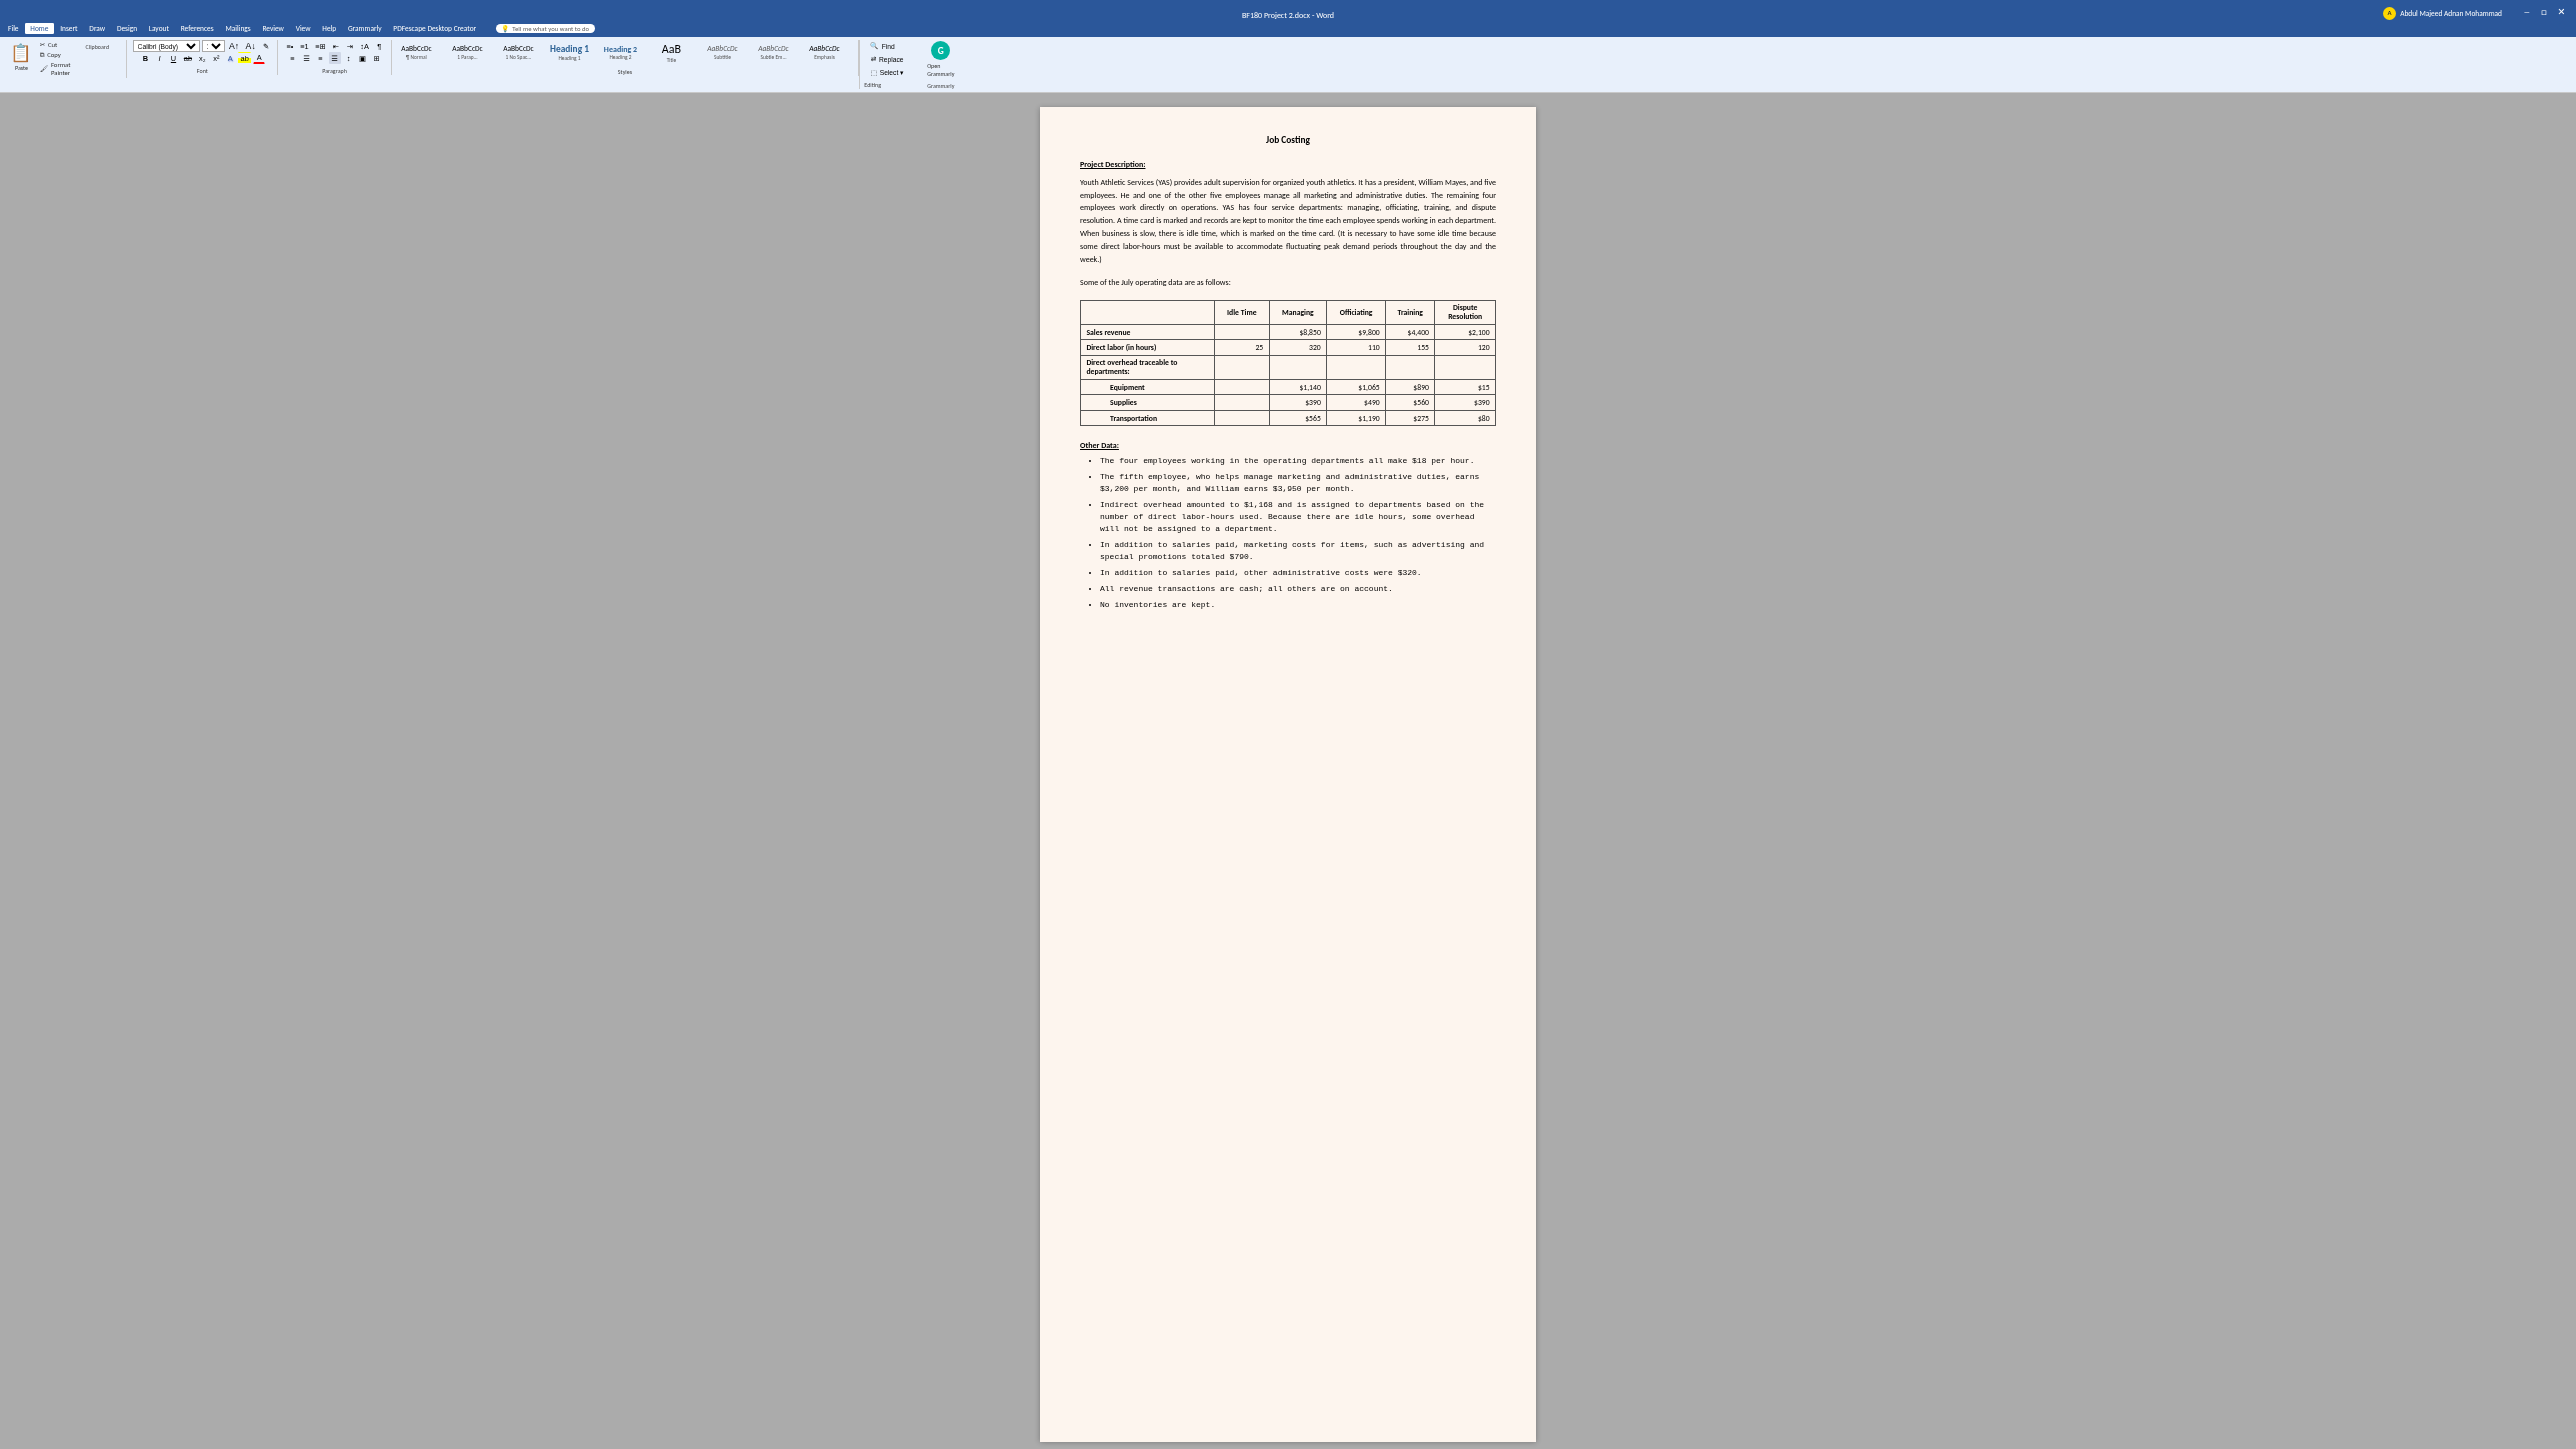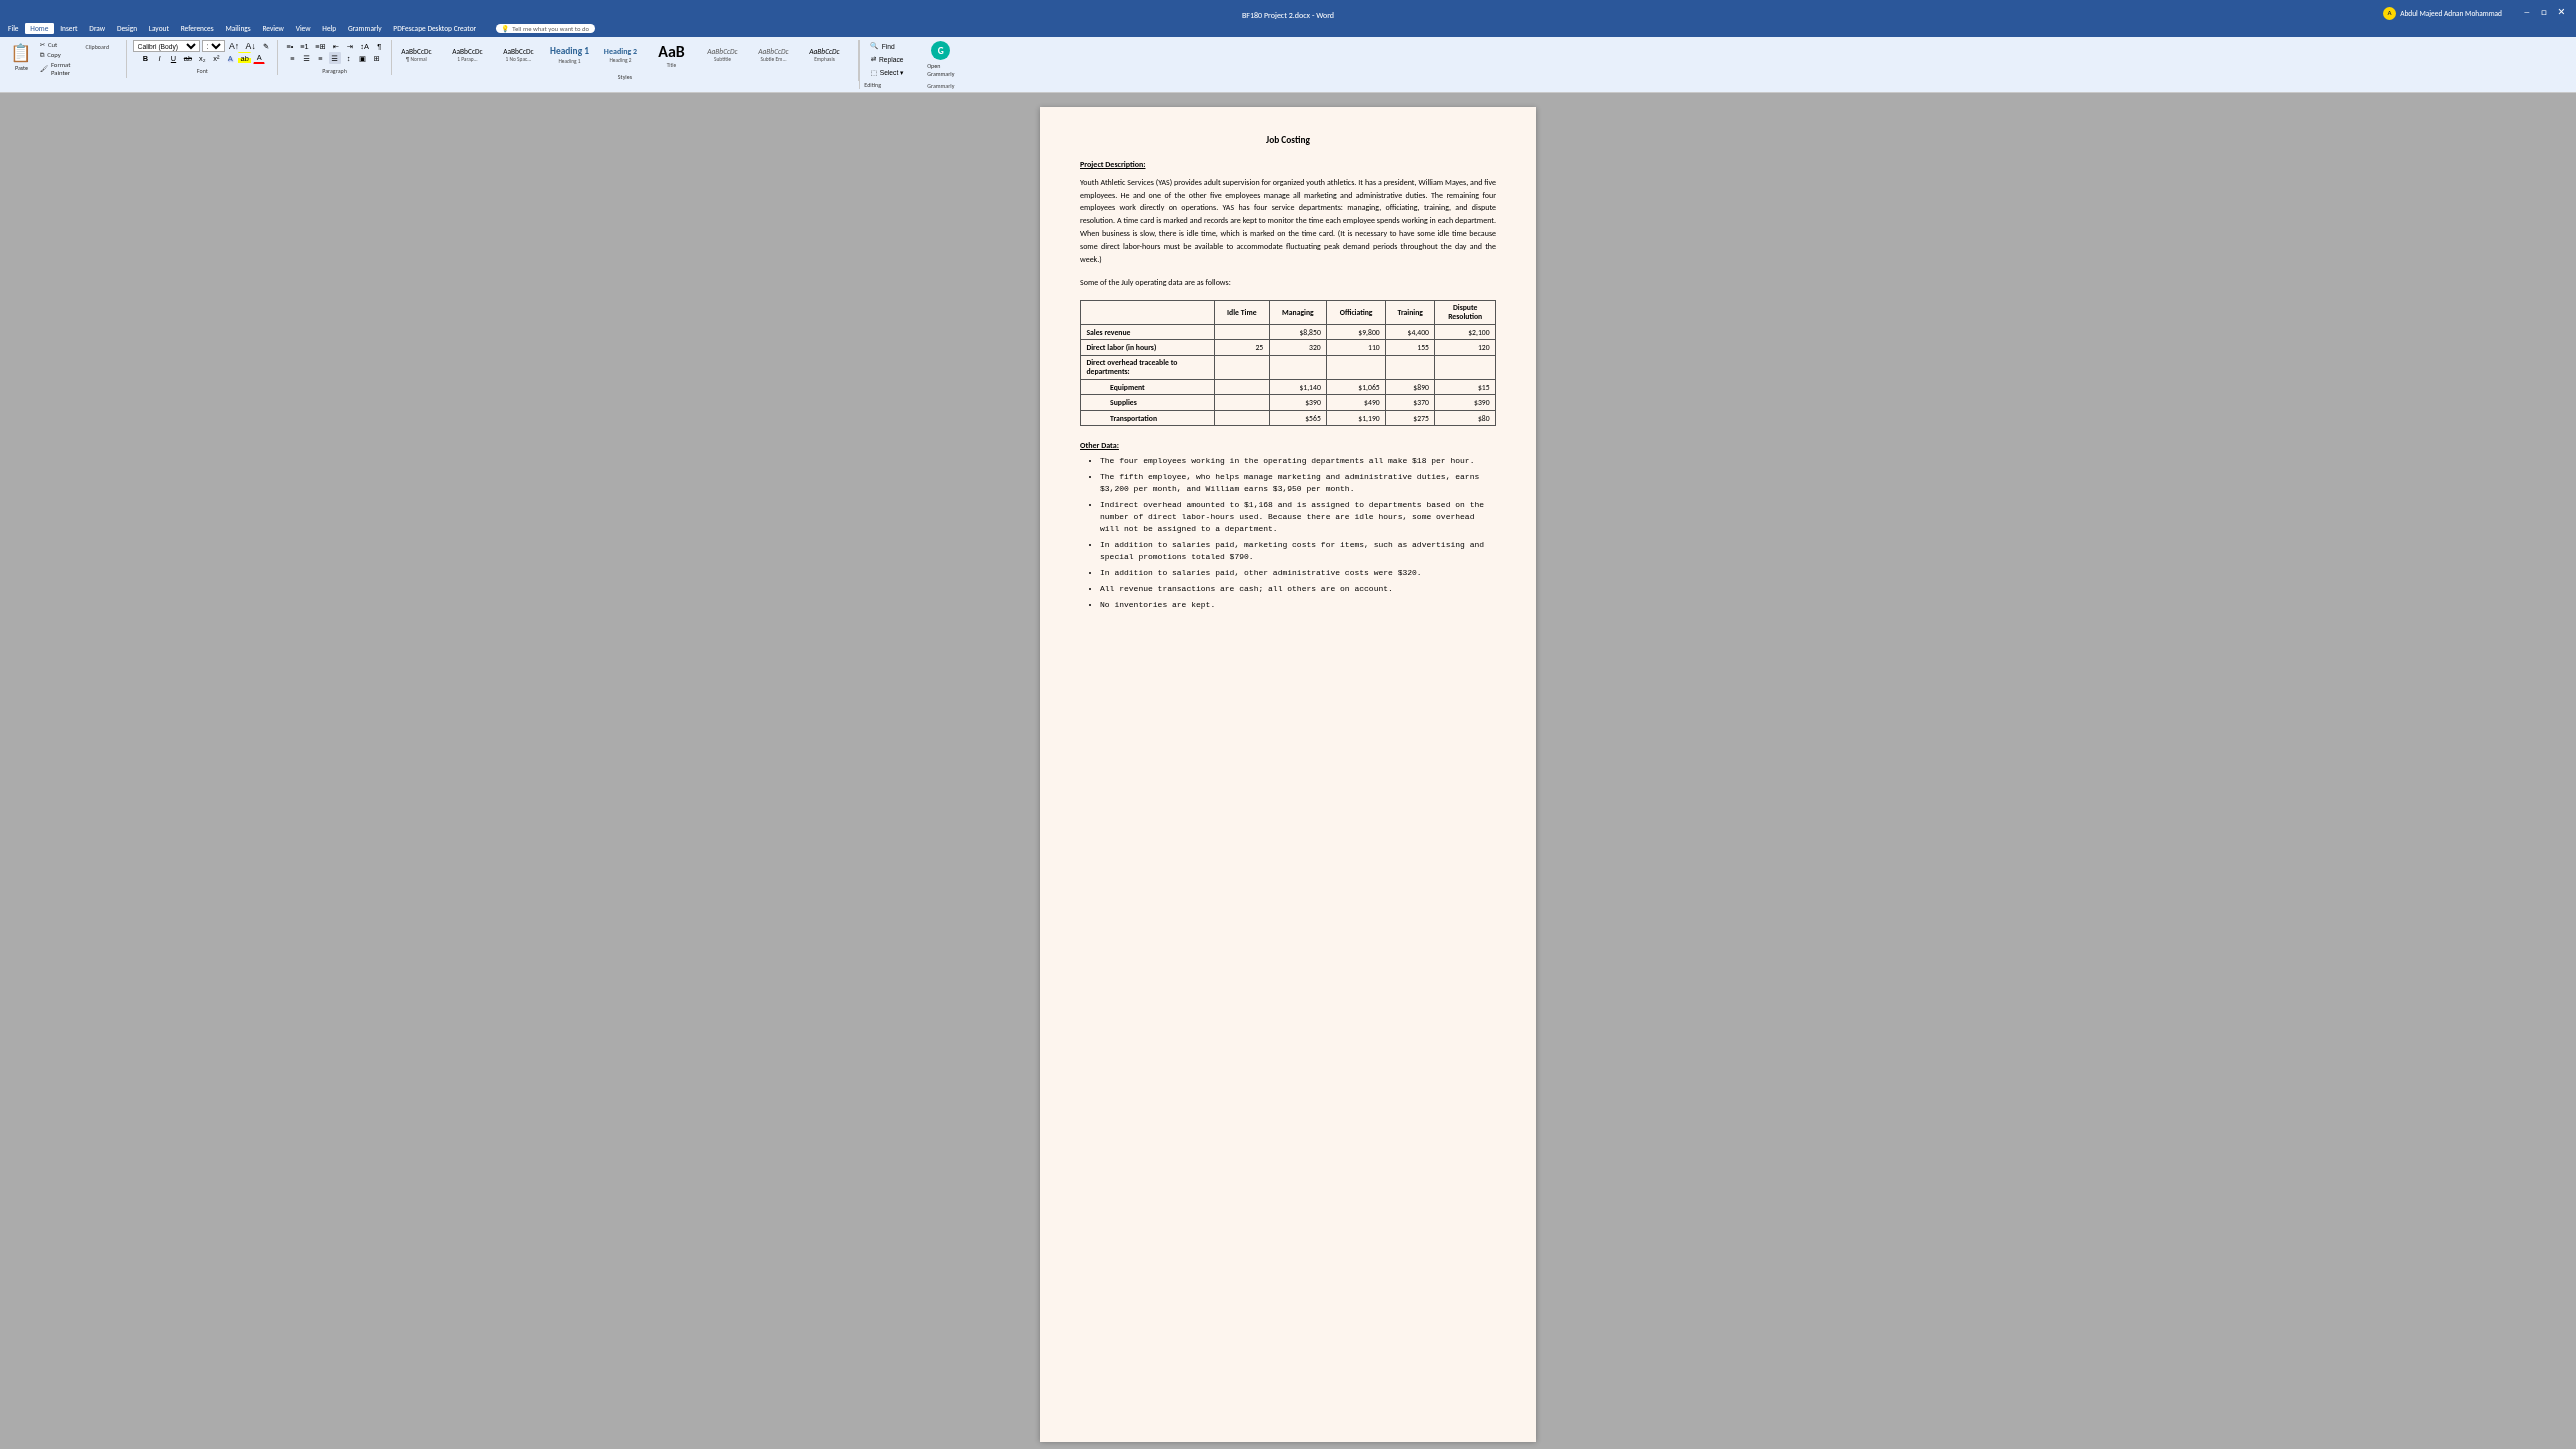--- a/index.html
+++ b/index.html
@@ -457,21 +457,21 @@
       </div>
       <div class="style-item">
         <span class="style-preview" style="color:#2f6496; font-size:9.4px; font-weight:bold;">Heading 1</span>
         <span class="style-label">Heading 1</span>
       </div>
       <div class="style-item">
         <span class="style-preview" style="color:#2f6496; font-size:8px; font-weight:bold;">Heading 2</span>
         <span class="style-label">Heading 2</span>
       </div>
       <div class="style-item">
-        <span class="style-preview" style="font-size:16px; font-weight:bold;">AaB</span>
+        <span class="style-preview" style="font-size:12px; font-weight:normal;">AaB</span>
         <span class="style-label">Title</span>
       </div>
       <div class="style-item">
         <span class="style-preview" style="color:#595959; font-size:7.4px; font-style:italic;">AaBbCcDc</span>
         <span class="style-label">Subtitle</span>
       </div>
       <div class="style-item">
         <span class="style-preview" style="color:#595959; font-style:italic;">AaBbCcDc</span>
         <span class="style-label">Subtle Em...</span>
       </div>
@@ -578,21 +578,21 @@
           <td>$1,140</td>
           <td>$1,065</td>
           <td>$890</td>
           <td>$15</td>
         </tr>
         <tr>
           <td class="indent bold">Supplies</td>
           <td></td>
           <td>$390</td>
           <td>$490</td>
-          <td>$370</td>
+          <td>$560</td>
           <td>$390</td>
         </tr>
         <tr>
           <td class="indent bold">Transportation</td>
           <td></td>
           <td>$565</td>
           <td>$1,190</td>
           <td>$275</td>
           <td>$80</td>
         </tr>

